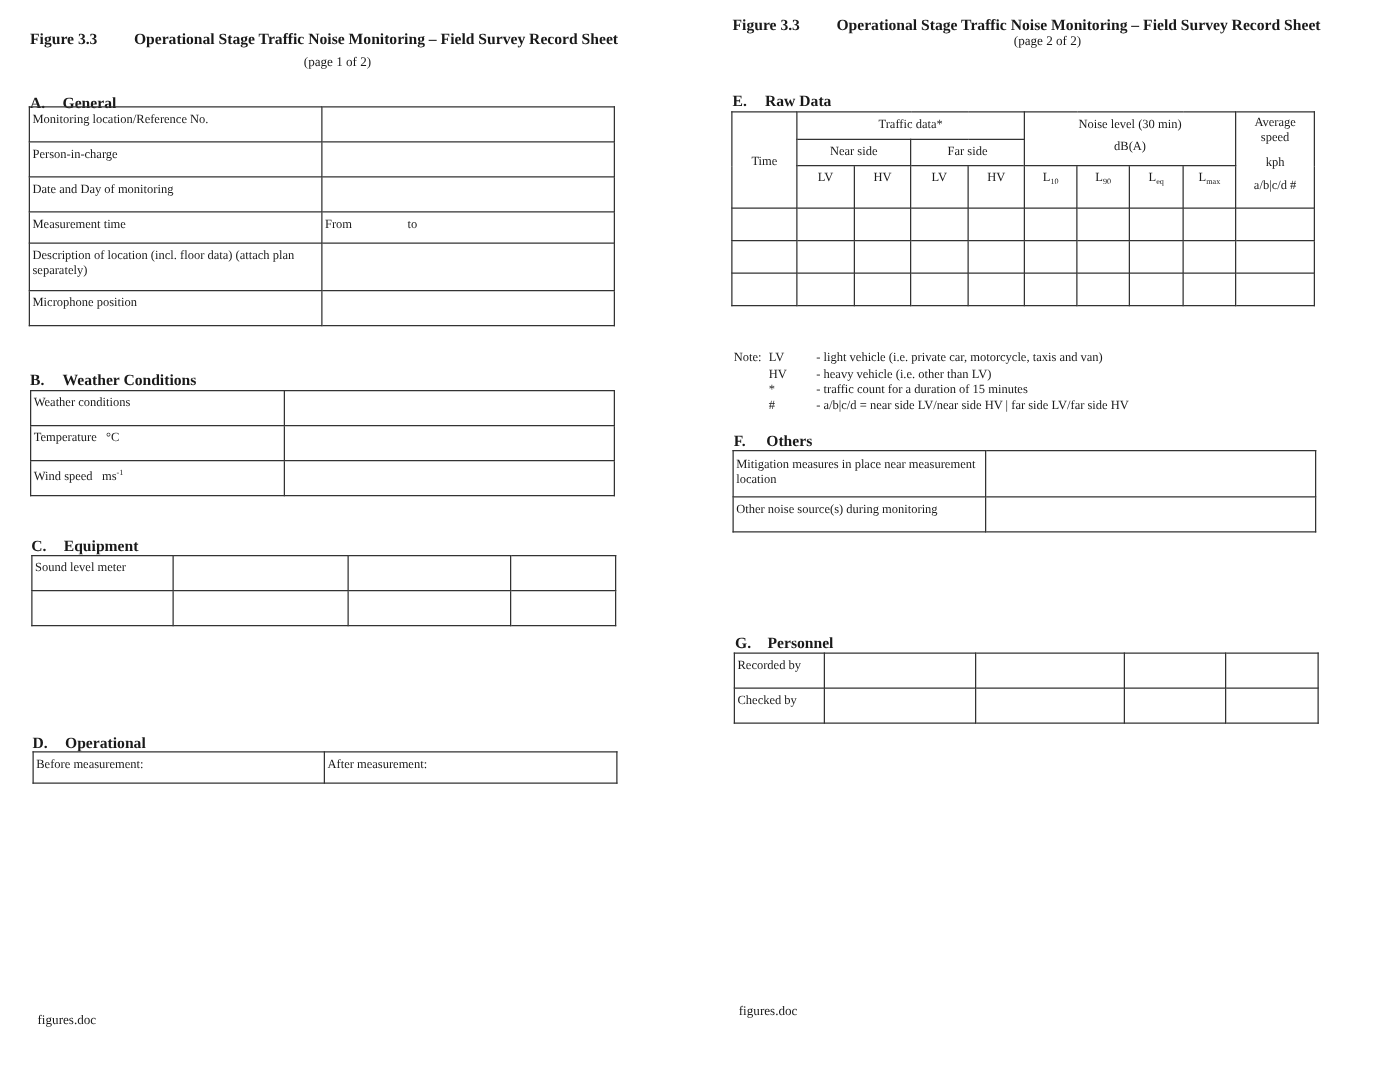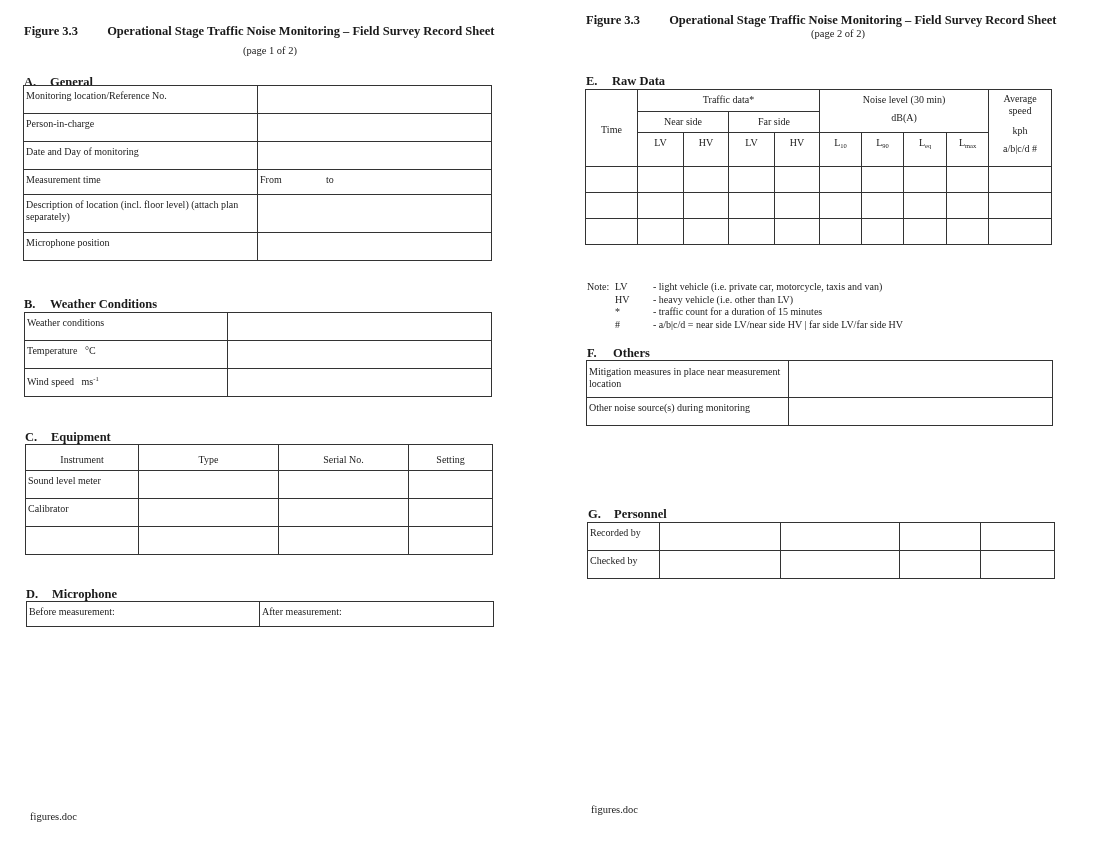--- a/index.html
+++ b/index.html
@@ -65,21 +65,21 @@
       <td>Date and Day of monitoring</td>
       <td class="input-cell"></td>
     </tr>
     <tr style="height:25px">
       <td>Measurement time</td>
       <td class="input-cell">
         <span style="display:inline-block;width:66px;">From</span><span>to</span>
       </td>
     </tr>
     <tr style="height:38px">
-      <td>Description of location (incl. floor level) (attach plan separately)</td>
+      <td>Description of location (incl. floor data) (attach plan separately)</td>
       <td class="input-cell"></td>
     </tr>
     <tr style="height:28px">
       <td>Microphone position</td>
       <td class="input-cell"></td>
     </tr>
   </tbody>
     </table>
 
   <div class="sec-head" style="left:24px; top:297px;">
@@ -114,49 +114,37 @@
     <span class="letter">C.</span><span>Equipment</span>
   </div>
   <table class="form" style="left:25px; top:444px; width:467px;">
     <colgroup>
         <col style="width:113px">
         <col style="width:140px">
         <col style="width:130px">
         <col style="width:84px">
       </colgroup>
     <tbody>
-        <tr style="height:26px">
-      <td class="c mid">Instrument</td>
-      <td class="c mid">Type</td>
-      <td class="c mid">Serial No.</td>
-      <td class="c mid">Setting</td>
-    </tr>
     <tr style="height:28px">
       <td>Sound level meter</td>
       <td class="input-cell"></td>
       <td class="input-cell"></td>
       <td class="input-cell"></td>
     </tr>
     <tr style="height:28px">
-      <td>Calibrator</td>
-      <td class="input-cell"></td>
-      <td class="input-cell"></td>
-      <td class="input-cell"></td>
-    </tr>
-    <tr style="height:28px">
       <td class="input-cell"></td>
       <td class="input-cell"></td>
       <td class="input-cell"></td>
       <td class="input-cell"></td>
     </tr>
   </tbody>
     </table>
 
   <div class="sec-head" style="left:26px; top:587px;">
-    <span class="letter">D.</span><span>Microphone</span>
+    <span class="letter">D.</span><span>Operational</span>
   </div>
   <table class="form" style="left:26px; top:601px; width:467px;">
     <colgroup>
         <col style="width:233px">
         <col style="width:234px">
       </colgroup>
     <tbody>
         <tr style="height:25px">
       <td class="input-cell">Before measurement:</td>
       <td class="input-cell">After measurement:</td>

